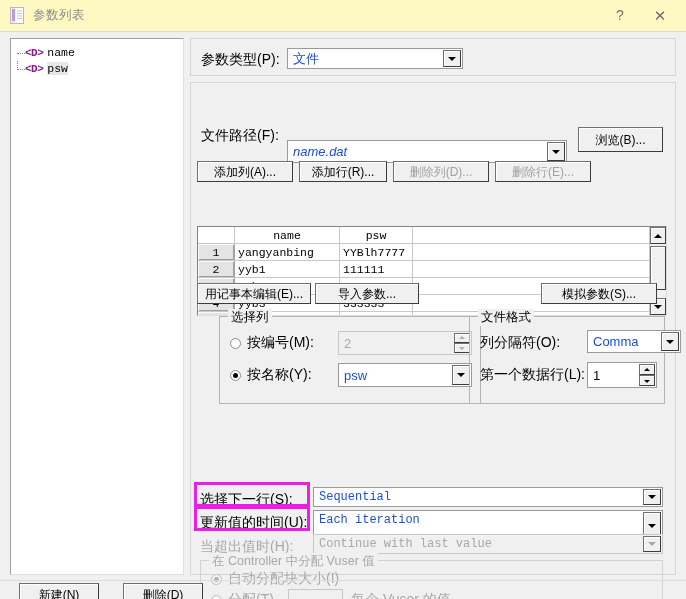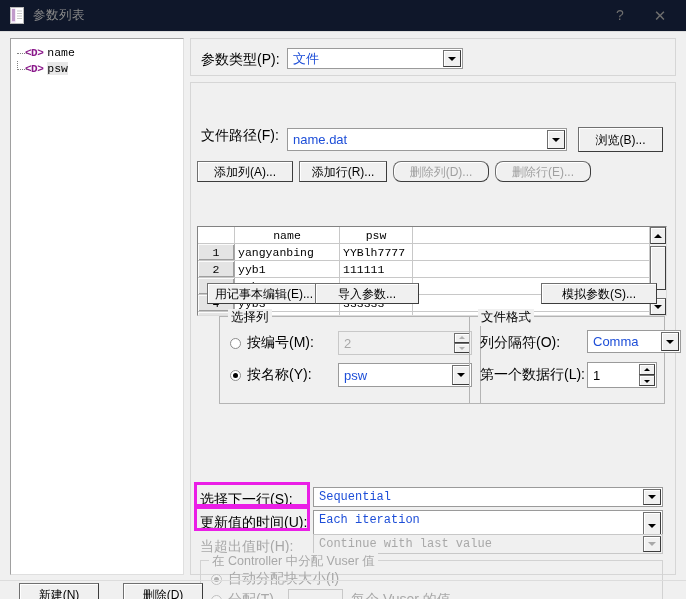--- a/index.html
+++ b/index.html
@@ -15,21 +15,21 @@
     font-size: 12px;
     color: #000000;
     overflow: hidden;
   }
 
   
   #titlebar {
     position: absolute;
     left: 0; top: 0;
     width: 686px; height: 31px;
-    background: #0f172a;
+    background: #fef9c3;
     box-sizing: border-box;
   }
   #title-icon {
     position: absolute;
     left: 10px; top: 7px;
     width: 16px; height: 17px;
   }
   #title-text {
     position: absolute;
     left: 33px; top: 7px;
@@ -145,21 +145,21 @@
     box-shadow: inset 1px 1px 0 #ffffff;
     font-family: "Liberation Sans", sans-serif;
     font-size: 12px;
     text-align: center;
     color: #000;
     box-sizing: border-box;
     cursor: default;
     white-space: nowrap;
     overflow: hidden;
   }
-  .btn.dis { color: #a0a0a0; border-radius: 8px; }
+  .btn.dis { color: #a0a0a0; }
 
   
   .combo {
     position: absolute;
     background: #ffffff;
     border: 1px solid #9a9a9a;
     box-sizing: border-box;
     font-size: 13px;
     color: #1d4ed8;
     padding-left: 5px;
@@ -422,21 +422,21 @@
       <span class="lbl" style="left:10px;top:12px;">参数类型(P):</span>
       <div class="combo" style="left:96px;top:9px;width:176px;height:21px;line-height:20px;">
         <span>文件</span>
         <span class="arrowbox"></span>
       </div>
     </div>
 
     <div class="panel-box" style="position:absolute;left:0;top:44px;width:486px;height:493px;">
 
       <span class="lbl" style="left:10px;top:44px;">文件路径(F):</span>
-      <div class="combo" style="left:96px;top:45px;width:280px;height:23px;line-height:22px;">
+      <div class="combo" style="left:96px;top:57px;width:280px;height:23px;line-height:22px;font-style:italic;">
         <span>name.dat</span>
         <span class="arrowbox"></span>
       </div>
       <div class="btn" style="left:387px;top:44px;width:85px;height:25px;line-height:24px;">浏览(B)...</div>
 
       <div class="btn" style="left:6px;top:78px;width:96px;height:21px;line-height:20px;">添加列(A)...</div>
       <div class="btn" style="left:108px;top:78px;width:88px;height:21px;line-height:20px;">添加行(R)...</div>
       <div class="btn dis" style="left:202px;top:78px;width:96px;height:21px;line-height:20px;">删除列(D)...</div>
       <div class="btn dis" style="left:304px;top:78px;width:96px;height:21px;line-height:20px;">删除行(E)...</div>
 
@@ -483,21 +483,21 @@
             </tr>
           </tbody>
         </table>
         <div class="vscroll">
           <div class="sarrow up"></div>
           <div class="thumb"></div>
           <div class="sarrow dn"></div>
         </div>
       </div>
 
-      <div class="btn" style="left:16px;top:200px;width:114px;height:21px;line-height:20px;">用记事本编辑(E)...</div>
+      <div class="btn" style="left:6px;top:200px;width:114px;height:21px;line-height:20px;">用记事本编辑(E)...</div>
       <div class="btn" style="left:124px;top:200px;width:104px;height:21px;line-height:20px;">导入参数...</div>
       <div class="btn" style="left:350px;top:200px;width:116px;height:21px;line-height:20px;">模拟参数(S)...</div>
 
       <div class="group" style="left:28px;top:233px;width:262px;height:88px;">
         <span class="gtitle">选择列</span>
         <span class="radio" style="left:10px;top:21px;"></span>
         <span class="lbl" style="left:27px;top:17px;">按编号(M):</span>
         <div class="spin dis" style="left:118px;top:14px;width:134px;height:24px;line-height:23px;">
           <span>2</span>
           <span class="sbtns">

